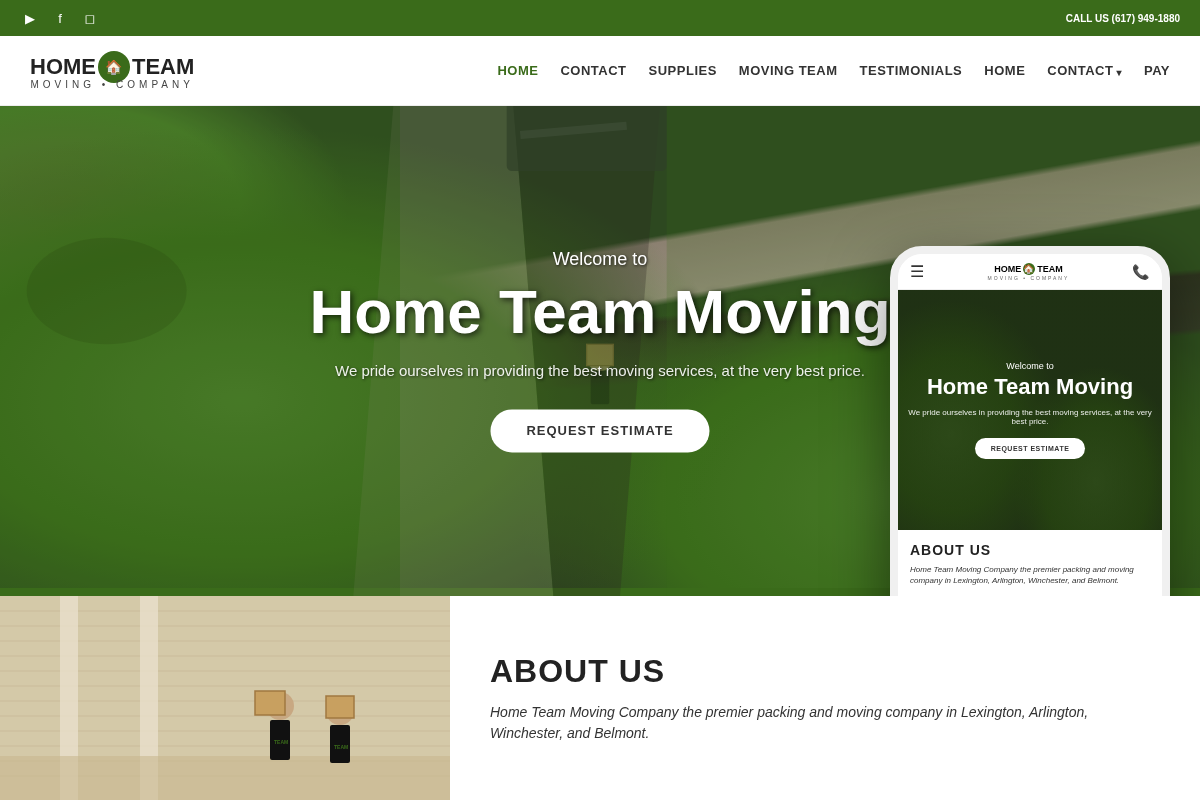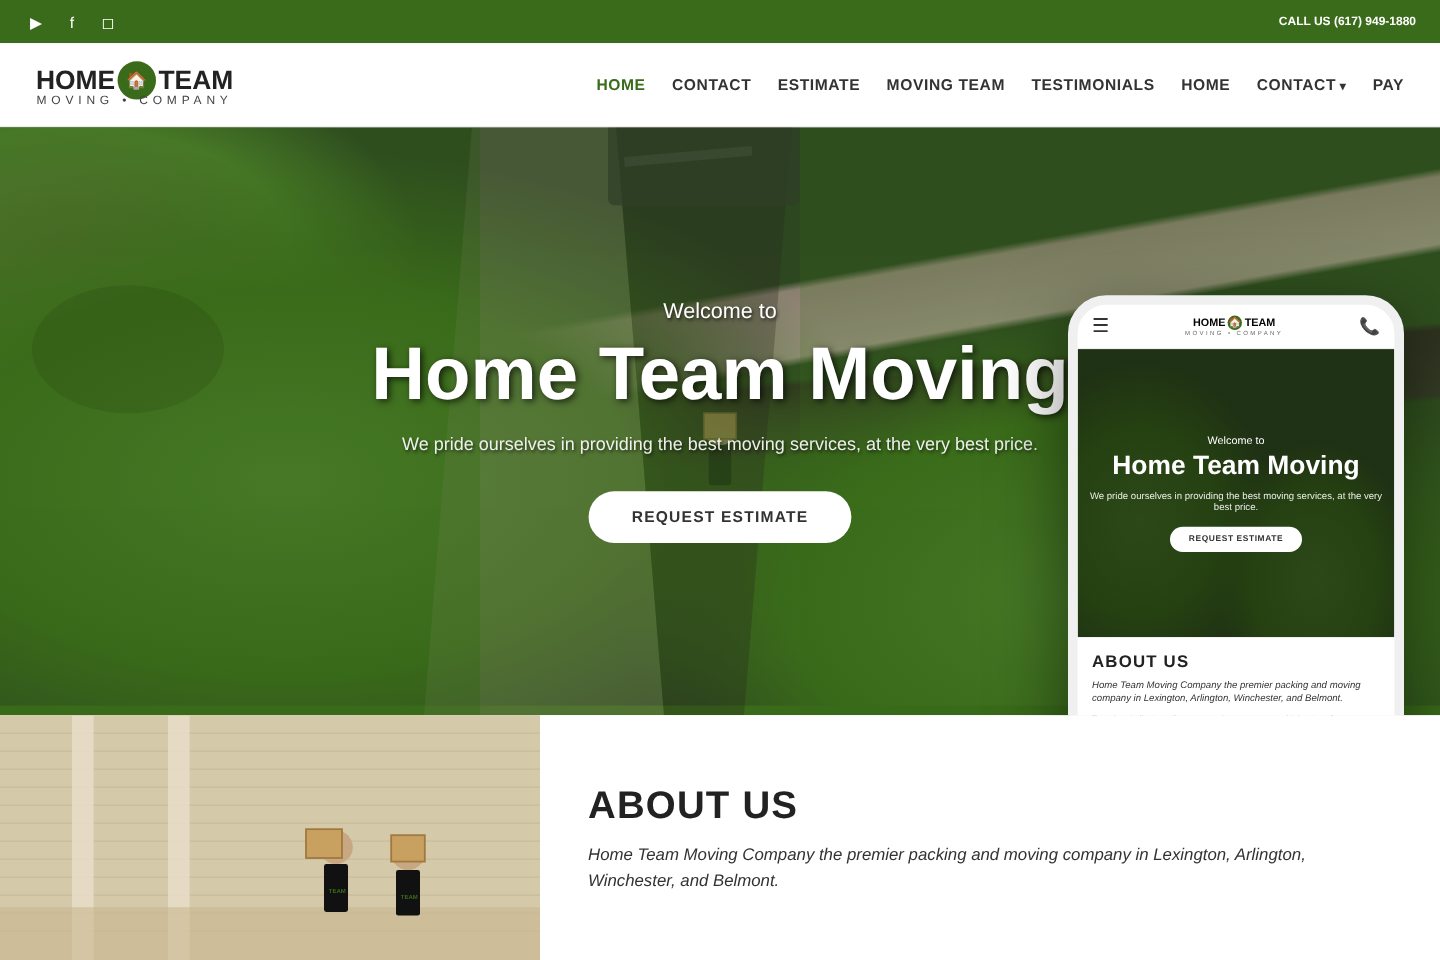--- a/index.html
+++ b/index.html
@@ -281,21 +281,21 @@
     <div class="logo-top-row">
       <span style="font-size:22px;font-weight:900;color:#222;">HOME</span>
       <div class="logo-icon">🏠</div>
       <span style="font-size:22px;font-weight:900;color:#222;">TEAM</span>
     </div>
     <div class="logo-sub">MOVING • COMPANY</div>
   </div>
   <nav>
     <a class="nav-item active">HOME</a>
     <a class="nav-item">CONTACT</a>
-    <a class="nav-item">ESTIMATE</a>
+    <a class="nav-item">SUPPLIES</a>
     <a class="nav-item">MOVING TEAM</a>
     <a class="nav-item">TESTIMONIALS</a>
     <a class="nav-item">HOME</a>
     <div class="nav-item nav-contact">
       <span>CONTACT</span>
       <span class="nav-chevron">▾</span>
     </div>
     <a class="nav-item">PAY</a>
   </nav>
 </div>

